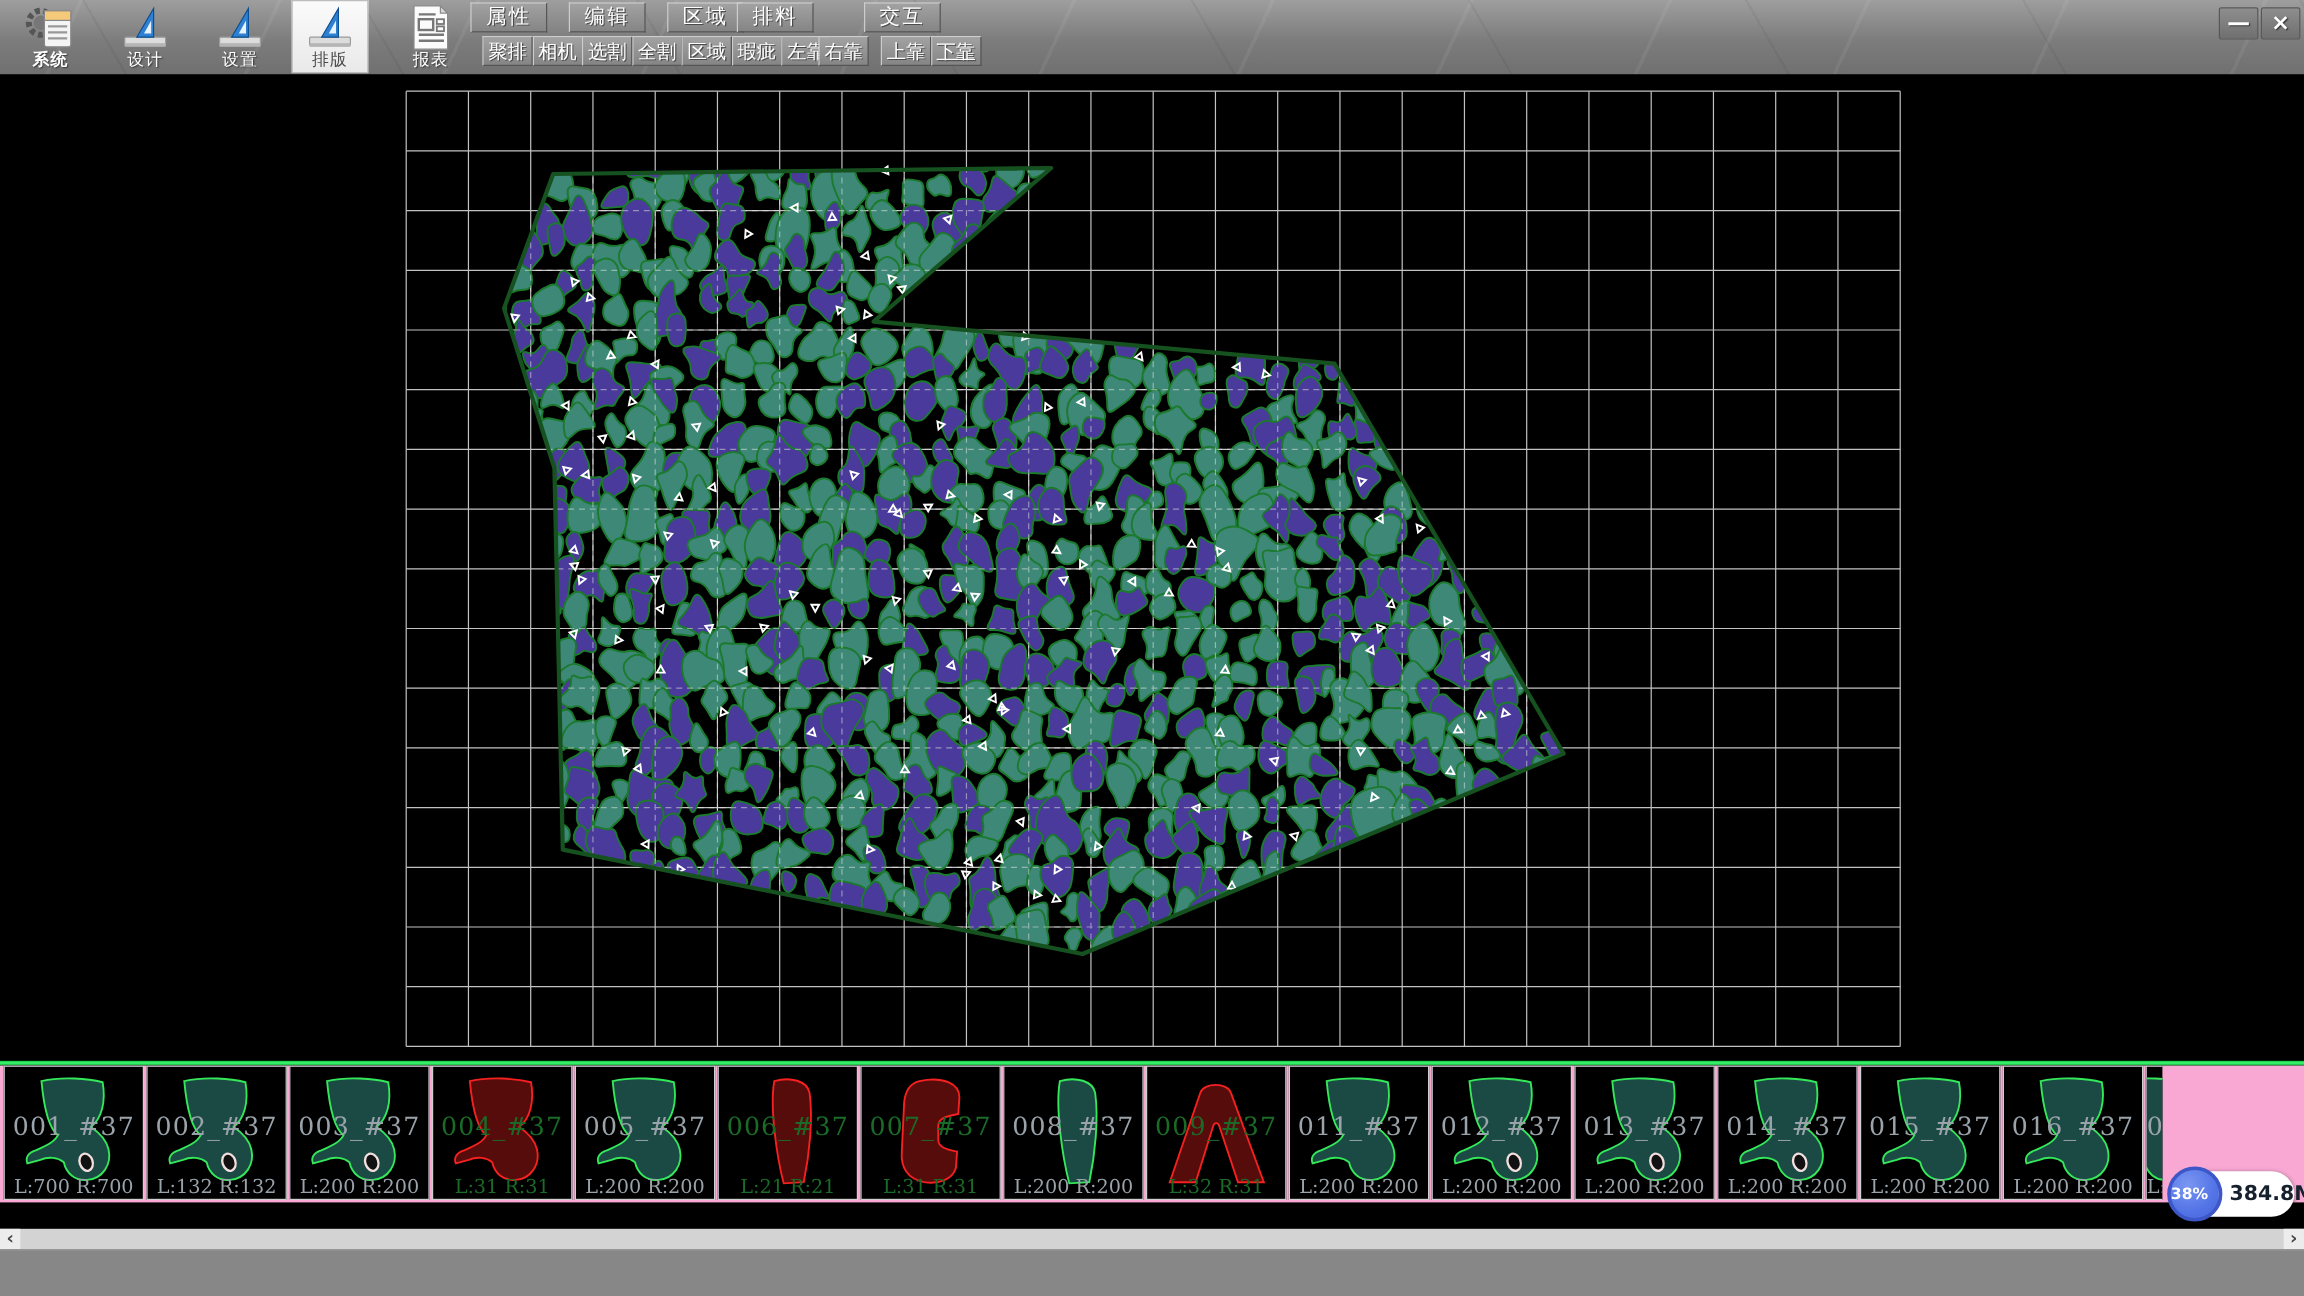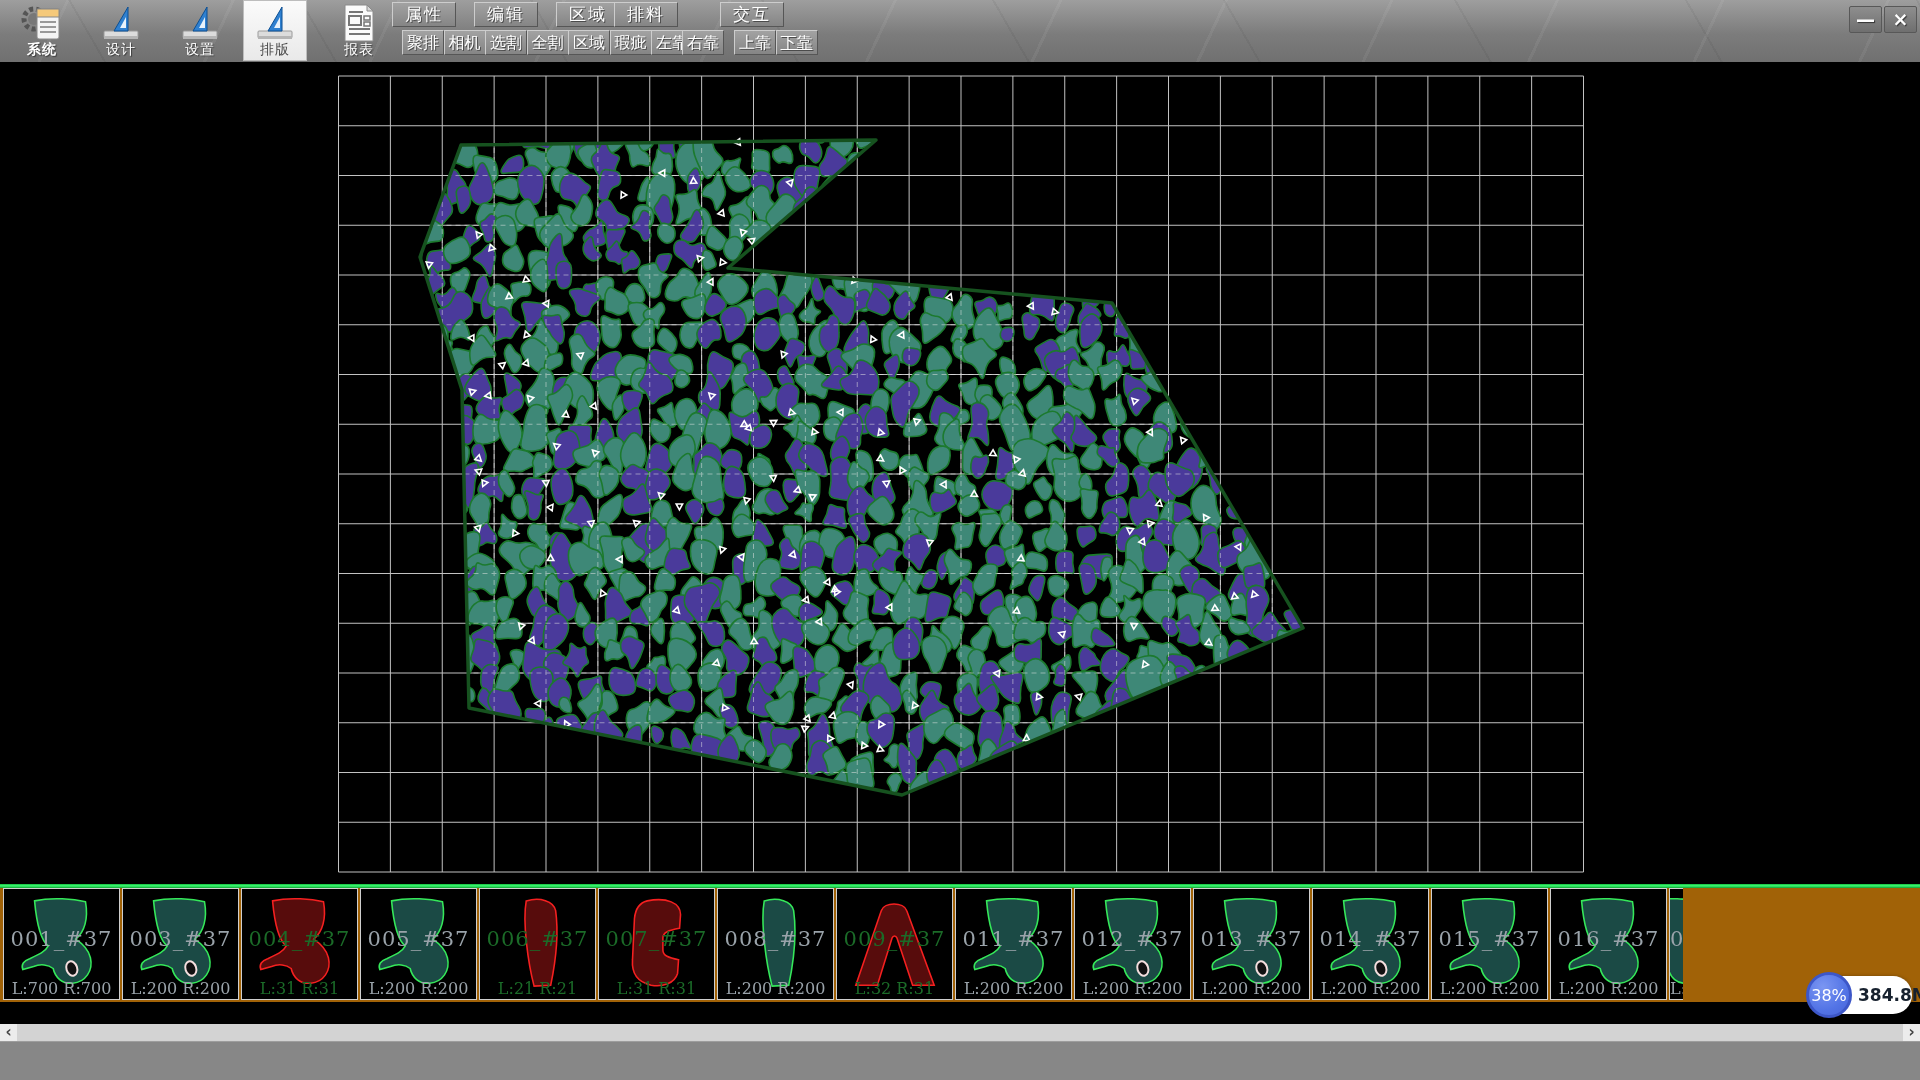--- a/index.html
+++ b/index.html
@@ -32,39 +32,39 @@
     background:linear-gradient(#8e8e8e,#6f6f6f);}
 
   
   #canvas-wrap{position:absolute;left:0;top:62px;width:1920px;height:822px;background:#000;}
 
   
   #strip-sep{position:absolute;left:0;top:884px;width:1920px;height:4px;
     background:linear-gradient(#15b93c,#3cff74 45%,#0f9e32);}
 
   
-  #thumbstrip{position:absolute;left:0;top:888px;width:1920px;height:114px;background:#a16207;
+  #thumbstrip{position:absolute;left:0;top:888px;width:1920px;height:114px;background:#f9a8d4;
     display:flex;padding-left:3px;box-sizing:border-box;overflow:hidden;}
   .thumb{position:relative;flex:0 0 117px;height:112px;margin-right:2px;
     border:1px solid #cfcfcf;box-sizing:border-box;background:#000;overflow:hidden;cursor:default;}
   .thumb.partial{flex:0 0 14px;border-right:none;}
   .thumb svg{position:absolute;left:50%;top:50%;transform:translate(-50%,-50%);}
   .thumb .tname{position:absolute;left:0;right:0;top:38px;text-align:center;
     font-family:"DejaVu Serif","Liberation Serif",serif;font-size:21px;letter-spacing:1px;z-index:2;}
   .thumb .tlr{position:absolute;left:0;right:0;bottom:1px;text-align:center;
     font-family:"DejaVu Serif","Liberation Serif",serif;font-size:16px;z-index:2;}
   .tc-gray{color:#9aa3aa;} .tc-green{color:#1b6b28;}
 
   
   #badge{position:absolute;left:1806px;top:972px;height:46px;z-index:20;display:flex;align-items:center;}
   #badge .pill{position:absolute;left:14px;top:4px;height:38px;width:92px;background:#fff;
     border-radius:19px;box-shadow:0 1px 4px rgba(0,0,0,.45);}
   #badge .circ{position:absolute;left:0;top:0;width:40px;height:40px;border-radius:50%;
     background:radial-gradient(circle at 35% 30%,#7b96f2,#5374e6 60%,#4763d8);
-    border:3px solid #3d57c8;color:#fff;font-size:16px;display:flex;align-items:center;justify-content:center;z-index:2;}
+    border:3px solid #3d57c8;color:#fff;font-size:13px;display:flex;align-items:center;justify-content:flex-start;z-index:2;font-weight:bold;}
   #badge .mem{position:absolute;left:52px;top:13px;font-size:17px;font-weight:bold;color:#17212e;z-index:2;}
 
   
   #hscroll{position:absolute;left:0;top:1024px;width:1920px;height:17px;background:#d3d3d3;}
   #hscroll .arrow{position:absolute;top:0;width:17px;height:17px;background:#ececec;
     color:#444;font-size:15px;line-height:16px;text-align:center;font-weight:bold;}
   #hscroll .arrow.left{left:0;}
   #hscroll .arrow.right{right:0;}
   #statusbar{position:absolute;left:0;top:1041px;width:1920px;height:39px;background:#878787;
     border-top:1px solid #9d9d9d;}
@@ -1046,20 +1046,28 @@
           <ellipse cx="60" cy="75" rx="5.5" ry="7.5" fill="#111" stroke="#f3dede" stroke-width="2" transform="rotate(-18 60 75)"></ellipse>
         </svg>
         <div class="tname tc-gray">001_#37</div>
         <div class="tlr tc-gray">L:700 R:700</div>
       </div>
       <div class="thumb">
         <svg width="104" height="98" viewBox="0 0 100 100">
           <path d="M22,6 C40,2 62,4 74,7 C77,24 73,38 64,45 C70,49 77,55 79,64 C82,77 74,89 61,90 C50,91 43,84 41,75 C36,71 28,70 21,73 L10,76 C8,71 11,67 17,65 C26,61 33,58 36,52 C28,46 24,28 22,6 Z" fill="#1b4a45" stroke="#35e85a" stroke-width="1.6"></path>
           <ellipse cx="60" cy="75" rx="5.5" ry="7.5" fill="#111" stroke="#f3dede" stroke-width="2" transform="rotate(-18 60 75)"></ellipse>
         </svg>
+        <div class="tname tc-gray">002_#37</div>
+        <div class="tlr tc-gray">L:132 R:132</div>
+      </div>
+      <div class="thumb">
+        <svg width="104" height="98" viewBox="0 0 100 100">
+          <path d="M22,6 C40,2 62,4 74,7 C77,24 73,38 64,45 C70,49 77,55 79,64 C82,77 74,89 61,90 C50,91 43,84 41,75 C36,71 28,70 21,73 L10,76 C8,71 11,67 17,65 C26,61 33,58 36,52 C28,46 24,28 22,6 Z" fill="#1b4a45" stroke="#35e85a" stroke-width="1.6"></path>
+          <ellipse cx="60" cy="75" rx="5.5" ry="7.5" fill="#111" stroke="#f3dede" stroke-width="2" transform="rotate(-18 60 75)"></ellipse>
+        </svg>
         <div class="tname tc-gray">003_#37</div>
         <div class="tlr tc-gray">L:200 R:200</div>
       </div>
       <div class="thumb">
         <svg width="104" height="98" viewBox="0 0 100 100">
           <path d="M22,6 C40,2 62,4 74,7 C77,24 73,38 64,45 C70,49 77,55 79,64 C82,77 74,89 61,90 C50,91 43,84 41,75 C36,71 28,70 21,73 L10,76 C8,71 11,67 17,65 C26,61 33,58 36,52 C28,46 24,28 22,6 Z" fill="#570c0c" stroke="#f52020" stroke-width="1.6"></path>
         </svg>
         <div class="tname tc-green">004_#37</div>
         <div class="tlr tc-green">L:31 R:31</div>
       </div>

